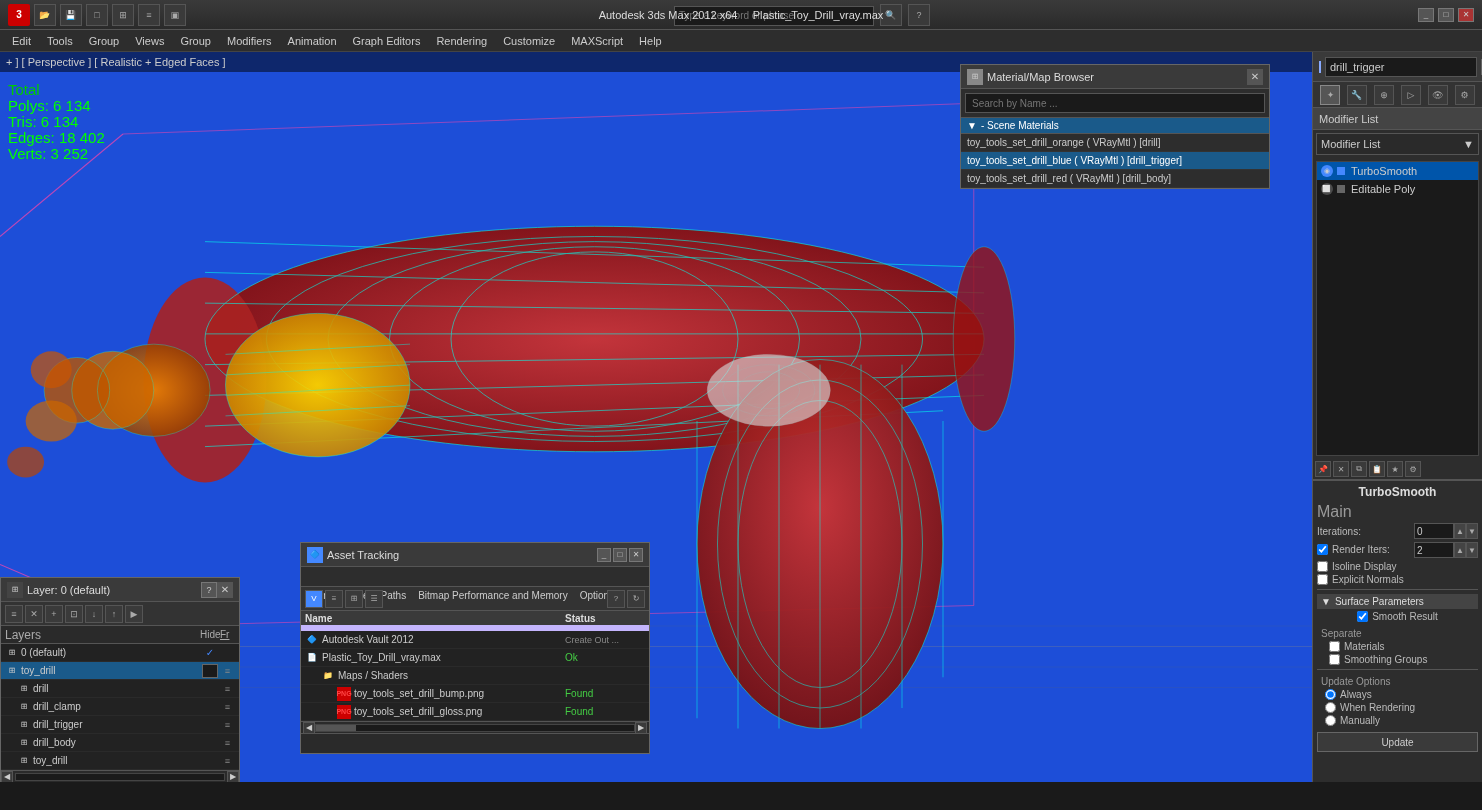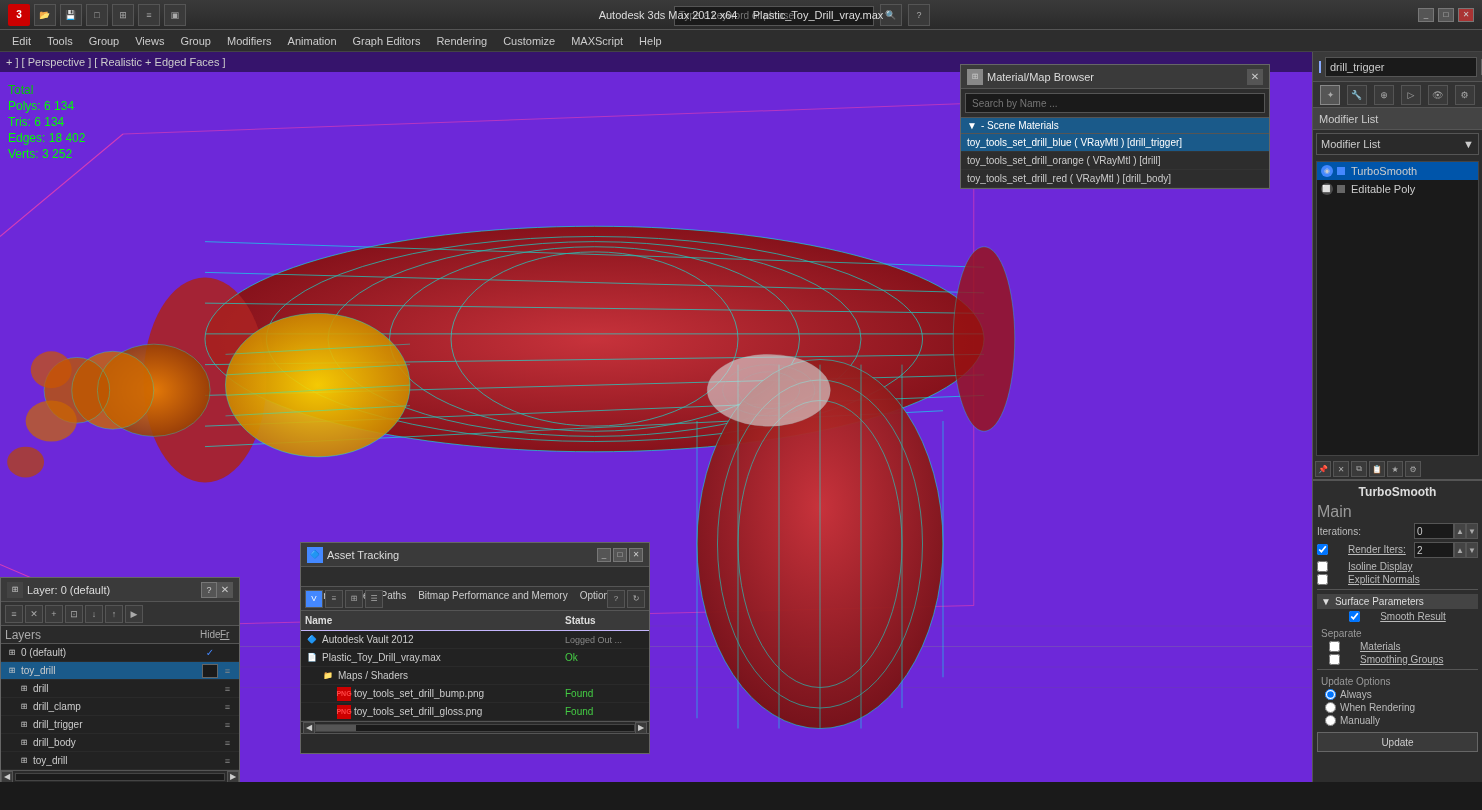--- a/index.html
+++ b/index.html
@@ -101,21 +101,21 @@
     #main-layout {
       display: flex;
       width: 1482px;
       height: calc(810px - 80px);
       position: relative;
     }
 
     
     #viewport {
       flex: 1;
-      background: #6d28d9;
+      background: #1d4ed8;
       position: relative;
       overflow: hidden;
     }
     #viewport-header {
       position: absolute;
       top: 0;
       left: 0;
       right: 0;
       height: 20px;
       background: rgba(0,0,0,0.5);
@@ -124,21 +124,21 @@
       padding: 0 6px;
       font-size: 11px;
       color: #ccc;
       z-index: 5;
     }
     #stats-overlay {
       position: absolute;
       top: 30px;
       left: 8px;
       color: #00ff00;
-      font-size: 12px;
+      font-size: 15px;
       z-index: 5;
       line-height: 16px;
     }
 
     
     #drill-canvas {
       position: absolute;
       top: 0; left: 0; right: 0; bottom: 0;
       z-index: 1;
     }
@@ -286,25 +286,24 @@
       cursor: pointer;
       display: flex;
       align-items: center;
       justify-content: center;
       font-size: 8px;
       color: #aaa;
     }
     .checkbox-row {
       display: flex;
       align-items: center;
-      gap: 20px;
+      gap: 4px;
       margin-bottom: 2px;
       font-size: 10px;
       color: #bbb;
-      text-decoration: underline;
     }
     .checkbox-row input[type=checkbox] {
       width: 11px;
       height: 11px;
     }
     .section-divider {
       height: 1px;
       background: #555;
       margin: 4px 0;
     }
@@ -491,21 +490,21 @@
       align-items: center;
       justify-content: center;
       font-size: 8px;
       color: #aaa;
     }
     #at-table-header {
       height: 20px;
       background: #3a3a3a;
       display: flex;
       align-items: center;
-      border-bottom: 1px solid #c4b5fd;
+      border-bottom: 6px solid #c4b5fd;
       padding: 0 4px;
     }
     .at-col-name {
       flex: 1;
       font-size: 10px;
       color: #ddd;
       font-weight: bold;
     }
     .at-col-status {
       width: 80px;
@@ -915,22 +914,22 @@
         <div style="width:16px;height:16px;background:#888;margin-right:4px;display:flex;align-items:center;justify-content:center;font-size:8px;">⊞</div>
         <span class="panel-title">Material/Map Browser</span>
         <button class="close-btn">✕</button>
       </div>
       <input id="mat-search" placeholder="Search by Name ..." style="">
       <div id="mat-section-label">
         <span>▼</span>
         <span>- Scene Materials</span>
       </div>
       <div id="mat-list">
+        <div class="mat-item">toy_tools_set_drill_orange ( VRayMtl ) [drill]</div>
         <div class="mat-item selected">toy_tools_set_drill_blue ( VRayMtl ) [drill_trigger]</div>
-        <div class="mat-item">toy_tools_set_drill_orange ( VRayMtl ) [drill]</div>
         <div class="mat-item">toy_tools_set_drill_red ( VRayMtl ) [drill_body]</div>
       </div>
     </div>
 
     <div id="asset-tracking">
       <div id="at-header">
         <div class="at-icon">🔷</div>
         <span class="panel-title">Asset Tracking</span>
         <div class="win-btns">
           <div class="win-btn">_</div>
@@ -955,21 +954,21 @@
         <div class="at-tb-btn">↻</div>
       </div>
       <div id="at-table-header">
         <span class="at-col-name">Name</span>
         <span class="at-col-status">Status</span>
       </div>
       <div id="at-table-body">
         <div class="at-row">
           <div class="at-row-icon" style="color:#4488ff;">🔷</div>
           <span class="at-row-name">Autodesk Vault 2012</span>
-          <span class="at-row-status" style="color:#888;font-size:9px;">Logged Out ...</span>
+          <span class="at-row-status" style="color:#888;font-size:9px;">Create Out ...</span>
         </div>
         <div class="at-row">
           <div class="at-row-icon" style="color:#88aaff;">📄</div>
           <span class="at-row-name">Plastic_Toy_Drill_vray.max</span>
           <span class="at-row-status" style="color:#44cc44;">Ok</span>
         </div>
         <div class="at-row indented">
           <div class="at-row-icon" style="color:#ffaa00;">📁</div>
           <span class="at-row-name">Maps / Shaders</span>
           <span class="at-row-status"></span>

